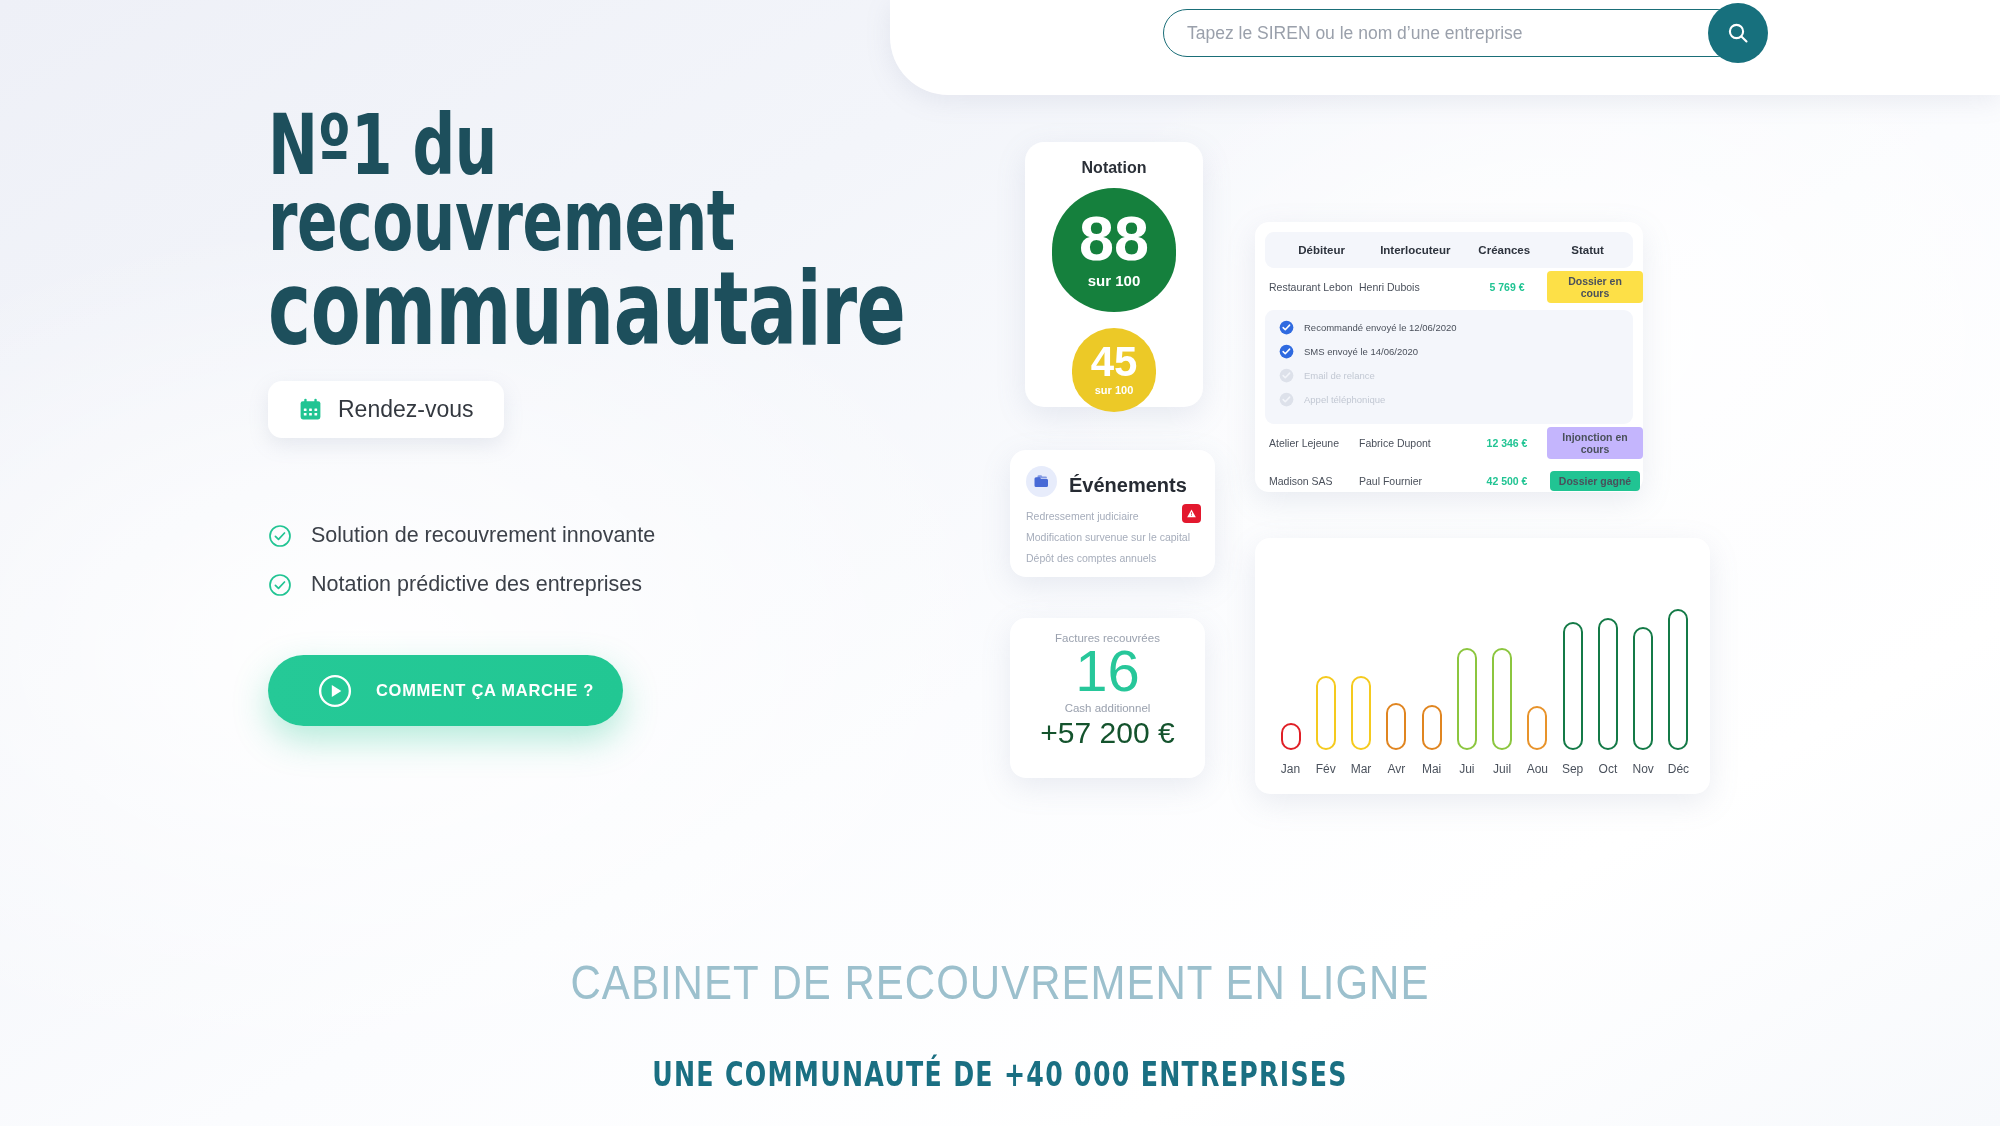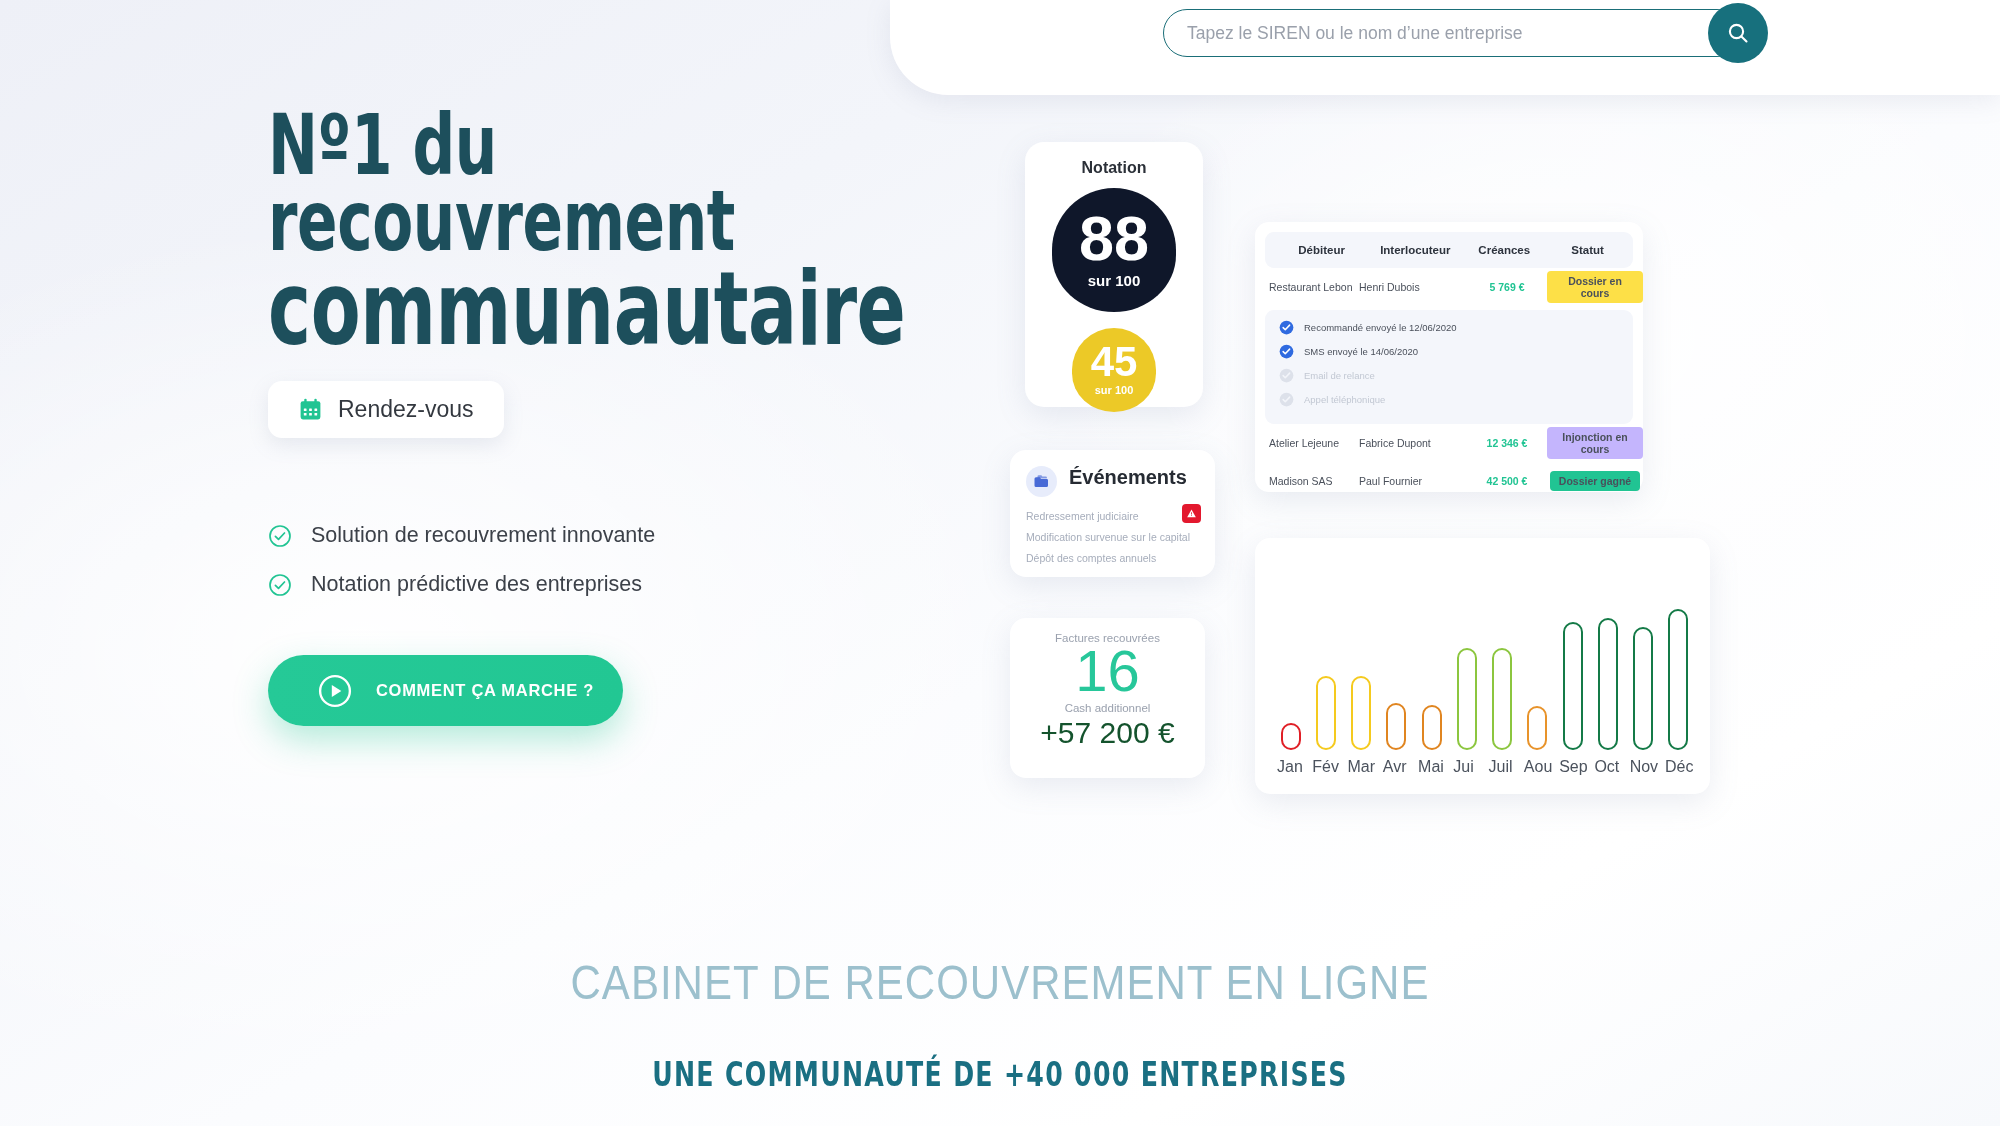--- a/index.html
+++ b/index.html
@@ -72,28 +72,28 @@
   .card{ position:absolute; background:#fff; border-radius:16px;
          box-shadow:0 9px 30px rgba(120,133,165,.15); }
 
   
   .c-notation{ left:1025px; top:142px; width:178px; height:265px; border-radius:19px; }
   .c-notation h4{ text-align:center; margin-top:17px; font-size:16px; color:#2b3038; font-weight:700; }
   .score{ position:absolute; border-radius:50% 50% 50% 50% / 50% 50% 46% 46%;
           display:flex; flex-direction:column; align-items:center; justify-content:center; color:#fff; }
   .score .num{ font-weight:700; line-height:.88; }
   .score .sub{ font-weight:700; }
-  .score-a{ left:27px; top:46px; width:124px; height:124px; background:#0f172a; }
+  .score-a{ left:27px; top:46px; width:124px; height:124px; background:#15803d; }
   .score-a .num{ font-size:63px; } .score-a .sub{ font-size:15px; margin-top:5px; }
   .score-b{ left:47px; top:186px; width:84px; height:84px; background:#ecc927; }
   .score-b .num{ font-size:42px; } .score-b .sub{ font-size:11px; margin-top:3px; }
 
   
   .c-events{ left:1010px; top:450px; width:205px; height:127px; }
-  .ev-head{ display:flex; align-items:flex-start; gap:12px; padding:16px 0 0 16px; }
+  .ev-head{ display:flex; align-items:flex-end; gap:12px; padding:16px 0 0 16px; }
   .ev-ico{ width:31px; height:31px; border-radius:50%; background:#e7ecfb;
            display:flex; align-items:center; justify-content:center; }
   .ev-title{ font-size:20px; font-weight:700; color:#262b33; }
   .ev-list{ padding:13px 16px 0 16px; }
   .ev-item{ font-size:10.5px; color:#a6adbb; margin-bottom:9px; position:relative; }
   .ev-warn{ position:absolute; right:-2px; top:-6px; width:19px; height:19px;
             background:#e3182e; border-radius:4px; display:flex; align-items:center; justify-content:center; }
 
   
   .c-invoices{ left:1010px; top:618px; width:195px; height:160px; text-align:center; }
@@ -125,21 +125,21 @@
   .ch-head{ display:flex; align-items:center; gap:12px; padding:18px 0 0 20px; }
   .ch-ico{ width:30px; height:30px; border-radius:50%; background:#e4f7f0;
            display:flex; align-items:center; justify-content:center; }
   .ch-title{ font-size:17px; font-weight:700; color:#273039; }
   .bars{ position:absolute; left:22px; right:18px; top:62px; bottom:44px;
          display:flex; align-items:flex-end; justify-content:space-between; }
   .bcol{ display:flex; flex-direction:column; align-items:center; width:27px; }
   .bar{ width:20px; border-width:2.4px; border-style:solid; border-radius:11px; background:transparent; }
   .labels{ position:absolute; left:22px; right:18px; bottom:18px;
            display:flex; justify-content:space-between; }
-  .labels span{ width:27px; text-align:left; font-size:16px; color:#4b525d; }
+  .labels span{ width:27px; text-align:center; font-size:12px; color:#4b525d; }
 
   
   .strap{
     position:absolute; left:0; right:0; top:955px; text-align:center;
     font-size:42px; color:#9cc0cd; letter-spacing:1px; font-weight:300;
     transform:scaleY(1.15); transform-origin:center top;
   }
   .commu{
     position:absolute; left:0; right:0; top:1055px; text-align:center;
     font-family:"DejaVu Sans Condensed","Liberation Sans Narrow","Liberation Sans",sans-serif;

